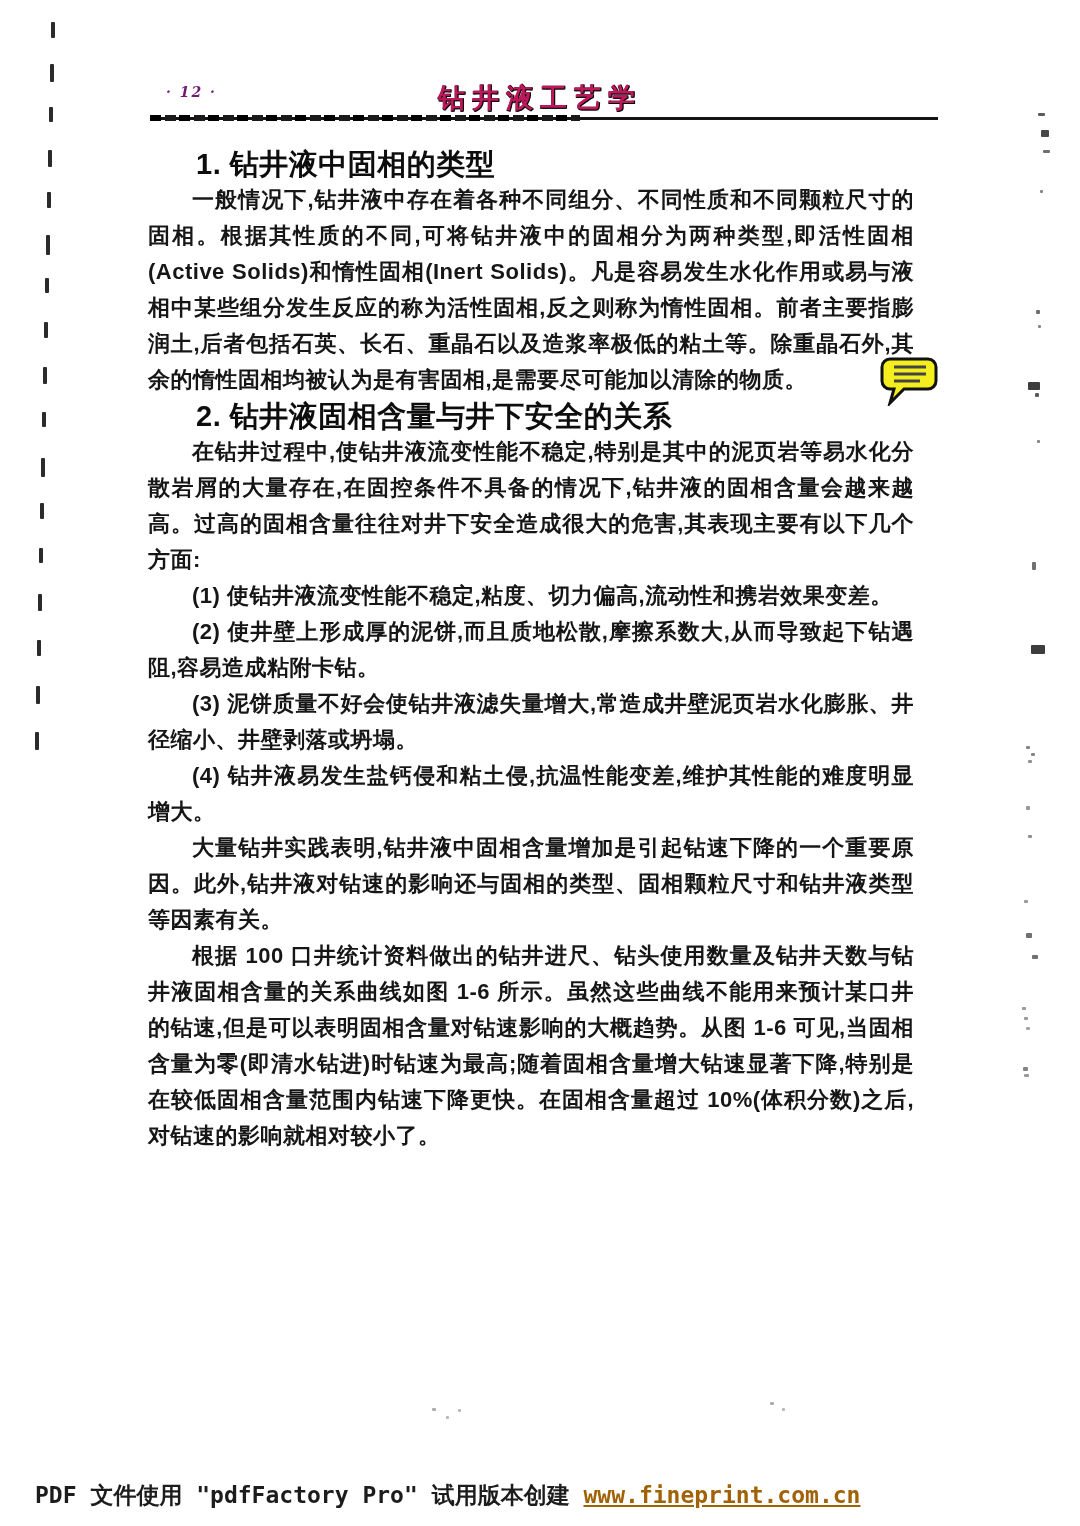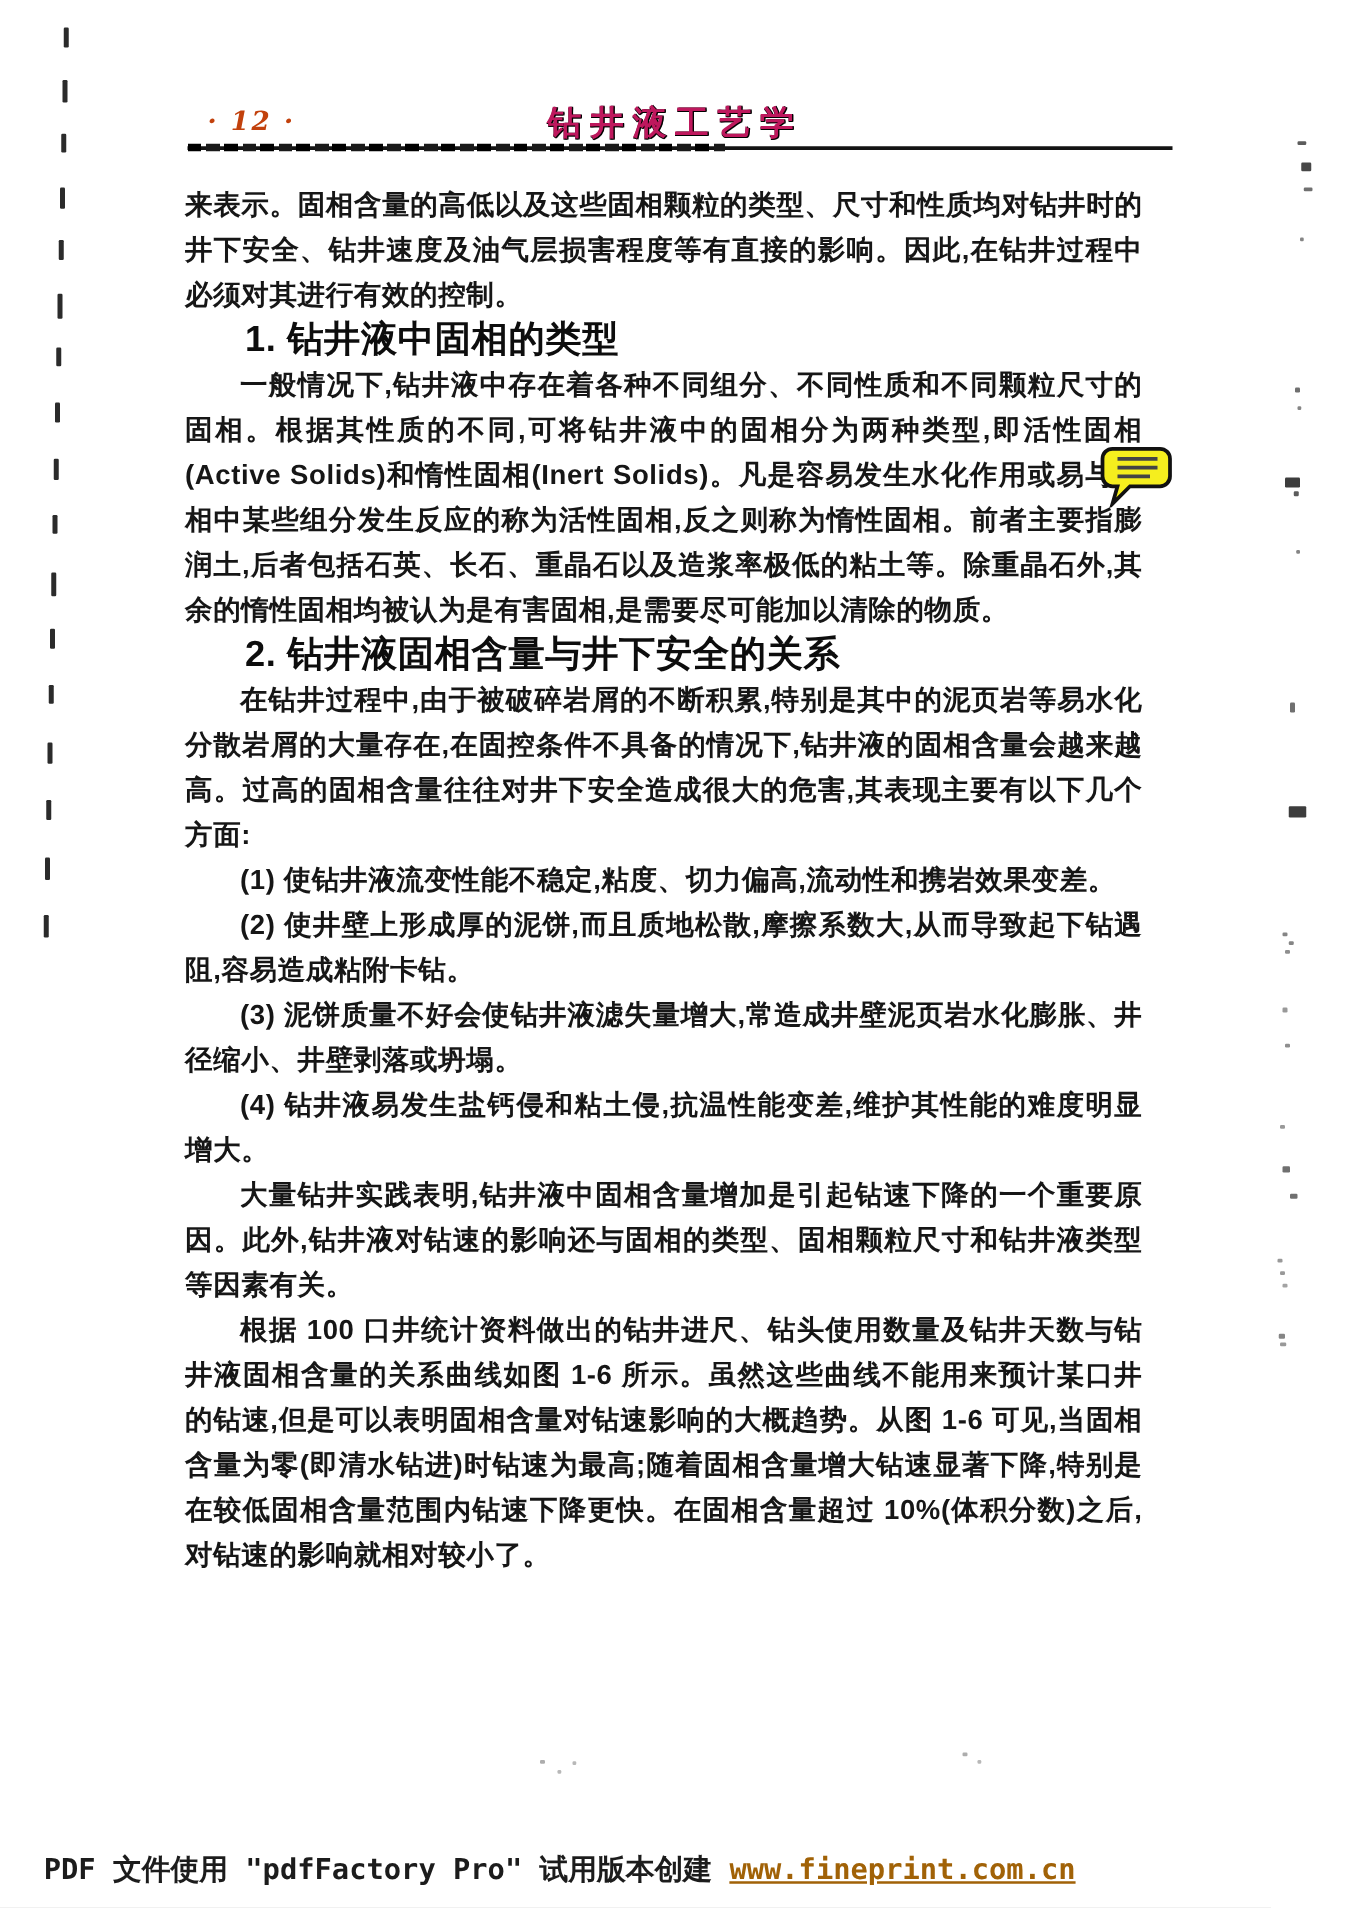--- a/index.html
+++ b/index.html
@@ -8,21 +8,21 @@
     width:1080px;height:1526px;
     background:#ffffff;
     overflow:hidden;
     font-family:"Liberation Sans","DejaVu Sans",sans-serif;
     color:#161616;
   }
   
   .pageno{
     position:absolute;left:166px;top:84px;
     font-family:"DejaVu Serif",serif;
-    font-style:italic;font-weight:700;font-size:21px;color:#c2410c;
+    font-style:italic;font-weight:700;font-size:14px;color:#701a75;
     letter-spacing:2px;
   }
   .booktitle{
     position:absolute;left:0;top:80px;width:1080px;
     text-align:center;
     font-size:27px;font-weight:900;color:#be185d;
     letter-spacing:7px;
     text-shadow:1px 0 0 #000,0 1px 0 #000,1px 1px 0 #111;
     filter:blur(0.3px);
   }
@@ -71,25 +71,24 @@
 </head>
 <body>
 
 <div class="page">
 
   <span class="pageno">· 12 ·</span>
   <span class="booktitle">钻井液工艺学</span>
   <div class="rule"></div>
 
   <div class="bodytext">
-    <p class="noindent">来表示。固相含量的高低以及这些固相颗粒的类型、尺寸和性质均对钻井时的井下安全、钻井速度及油气层损害程度等有直接的影响。因此,在钻井过程中必须对其进行有效的控制。</p>
     <h3>1. 钻井液中固相的类型</h3>
     <p>一般情况下,钻井液中存在着各种不同组分、不同性质和不同颗粒尺寸的固相。根据其性质的不同,可将钻井液中的固相分为两种类型,即活性固相(Active Solids)和惰性固相(Inert Solids)。凡是容易发生水化作用或易与液相中某些组分发生反应的称为活性固相,反之则称为惰性固相。前者主要指膨润土,后者包括石英、长石、重晶石以及造浆率极低的粘土等。除重晶石外,其余的惰性固相均被认为是有害固相,是需要尽可能加以清除的物质。</p>
     <h3>2. 钻井液固相含量与井下安全的关系</h3>
-    <p>在钻井过程中,由于被破碎岩屑的不断积累,特别是其中的泥页岩等易水化分散岩屑的大量存在,在固控条件不具备的情况下,钻井液的固相含量会越来越高。过高的固相含量往往对井下安全造成很大的危害,其表现主要有以下几个方面:</p>
+    <p>在钻井过程中,使钻井液流变性能不稳定,特别是其中的泥页岩等易水化分散岩屑的大量存在,在固控条件不具备的情况下,钻井液的固相含量会越来越高。过高的固相含量往往对井下安全造成很大的危害,其表现主要有以下几个方面:</p>
     <p>(1) 使钻井液流变性能不稳定,粘度、切力偏高,流动性和携岩效果变差。</p>
     <p>(2) 使井壁上形成厚的泥饼,而且质地松散,摩擦系数大,从而导致起下钻遇阻,容易造成粘附卡钻。</p>
     <p>(3) 泥饼质量不好会使钻井液滤失量增大,常造成井壁泥页岩水化膨胀、井径缩小、井壁剥落或坍塌。</p>
     <p>(4) 钻井液易发生盐钙侵和粘土侵,抗温性能变差,维护其性能的难度明显增大。</p>
     <p>大量钻井实践表明,钻井液中固相含量增加是引起钻速下降的一个重要原因。此外,钻井液对钻速的影响还与固相的类型、固相颗粒尺寸和钻井液类型等因素有关。</p>
     <p>根据 100 口井统计资料做出的钻井进尺、钻头使用数量及钻井天数与钻井液固相含量的关系曲线如图 1-6 所示。虽然这些曲线不能用来预计某口井的钻速,但是可以表明固相含量对钻速影响的大概趋势。从图 1-6 可见,当固相含量为零(即清水钻进)时钻速为最高;随着固相含量增大钻速显著下降,特别是在较低固相含量范围内钻速下降更快。在固相含量超过 10%(体积分数)之后,对钻速的影响就相对较小了。</p>
   </div>
 
   <div class="note" title="">
     <svg width="60" height="50" viewBox="0 0 60 50">

